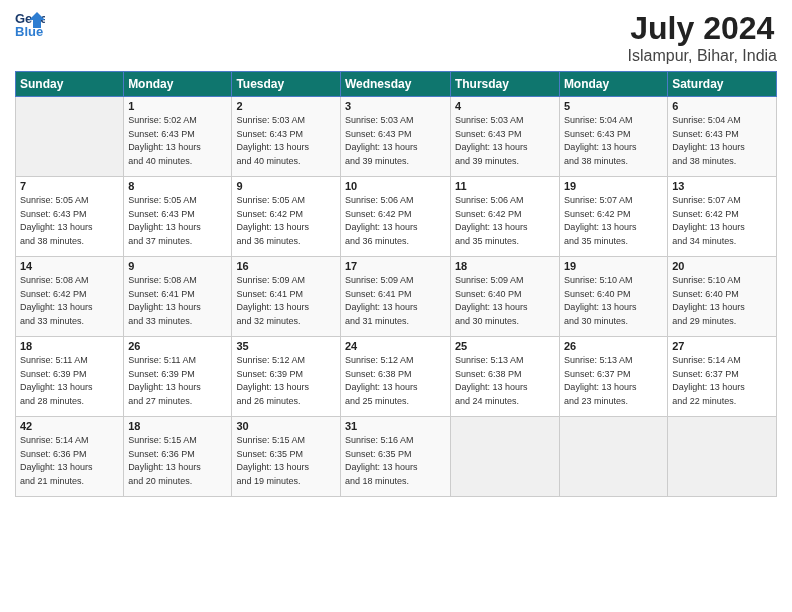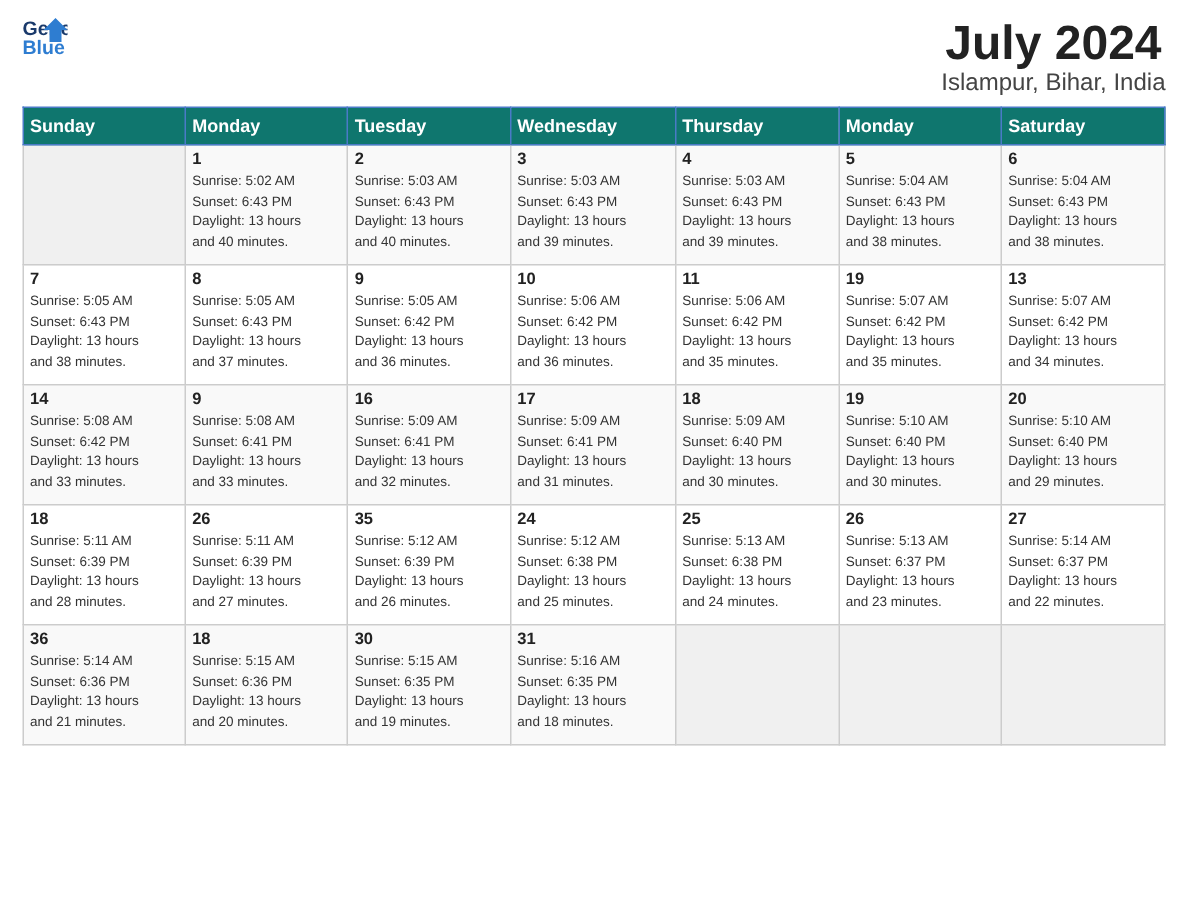--- a/index.html
+++ b/index.html
@@ -308,21 +308,21 @@
           <td>
             <span class="day-num">27</span>
             <div class="day-info" style="white-space: pre-line;">Sunrise: 5:14 AM
 Sunset: 6:37 PM
 Daylight: 13 hours
 and 22 minutes.</div>
           </td>
         </tr>
         <tr>
           <td>
-            <span class="day-num">36</span>
+            <span class="day-num">42</span>
             <div class="day-info" style="white-space: pre-line;">Sunrise: 5:14 AM
 Sunset: 6:36 PM
 Daylight: 13 hours
 and 21 minutes.</div>
           </td>
           <td>
             <span class="day-num">18</span>
             <div class="day-info" style="white-space: pre-line;">Sunrise: 5:15 AM
 Sunset: 6:36 PM
 Daylight: 13 hours

